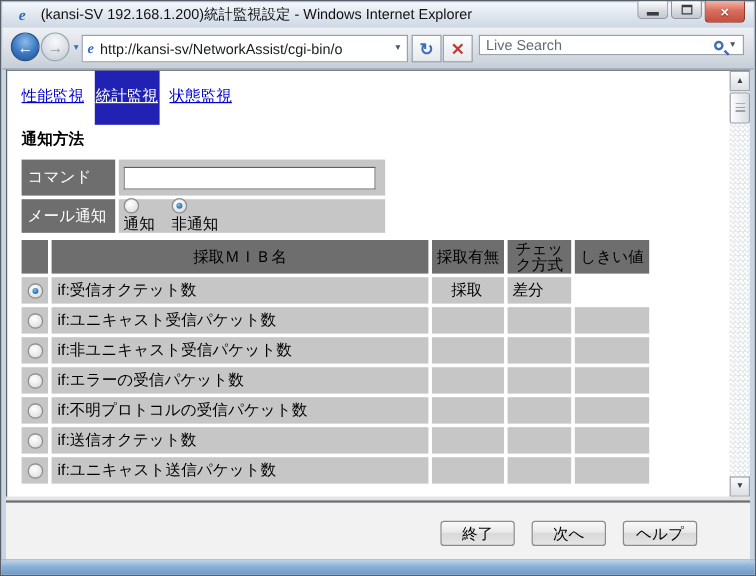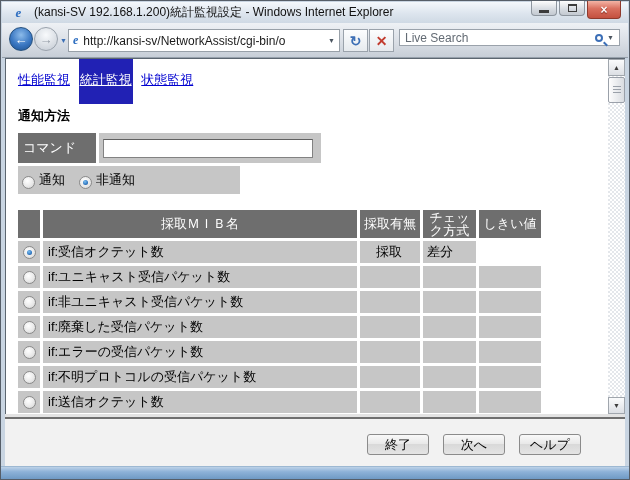--- a/index.html
+++ b/index.html
@@ -43,38 +43,38 @@
   
   .content-frame { position:absolute; top:57px; left:4px; right:4px; height:356px; background:#fff; border-top:1px solid #5c6670; border-left:1px solid #5c6670; overflow:hidden; }
   .page { position:absolute; left:0; top:0; right:17px; bottom:0; overflow:hidden; padding:12px 0 0 12px; font-size:13px; color:#000; }
 
   .nav-links { margin-bottom:18px; white-space:nowrap; }
   .nav-link { color:#0000d0; text-decoration:underline; margin-right:5px; cursor:pointer; }
   .nav-link.selected { background:#2121b4; color:#fff; text-decoration:underline; padding:17px 1px; }
 
   .section-heading { font-weight:bold; margin-bottom:8px; }
 
-  .form-table { margin-bottom:16px; }
+  .form-table { margin-bottom:6px; }
   .form-row { display:flex; margin-bottom:3px; }
   .form-label { width:78px; background:#6e6e6e; color:#fff; display:flex; align-items:center; padding-left:5px; margin-right:3px; }
   .form-value { width:222px; background:#c6c6c6; display:flex; align-items:center; padding-left:4px; }
   .row-command .form-label, .row-command .form-value { height:30px; }
   .row-mail .form-label, .row-mail .form-value { height:28px; }
   .command-input { width:210px; height:19px; border:1px solid #828282; border-top-color:#5f5f5f; background:#fff; font-size:12px; padding:0 3px; outline:none; }
 
   .radio { width:13px; height:13px; border-radius:50%; border:1px solid #8a8a8a; background:radial-gradient(circle at 40% 35%,#ffffff 0%,#e9e9e9 55%,#cfcfcf 100%); display:inline-flex; align-items:center; justify-content:center; flex:none; }
   .radio.checked::after { content:""; width:5px; height:5px; border-radius:50%; background:radial-gradient(circle at 40% 35%,#7cc0f2 0%,#2f76c0 60%,#184f8c 100%); }
-  .radio-opt { display:flex; align-items:flex-end; margin-right:14px; }
+  .radio-opt { display:flex; align-items:flex-start; margin-right:14px;flex-direction:column; }
   .radio-opt .radio { margin-right:4px; }
 
   
   .dtable { }
   .trow { display:flex; margin-bottom:3px; }
   .cell { background:#c6c6c6; margin-right:3px; display:flex; align-items:center; }
-  .hrow .cell { background:#6e6e6e; color:#ffffff; justify-content:center; text-align:center; }
+  .hrow .cell { background:#6e6e6e; color:#000000; justify-content:center; text-align:center; }
   .hrow .cell { height:28px; }
   .trow.data .cell { height:22px; }
   .c-radio { width:22px; justify-content:center; }
   .c-mib { width:314px; padding-left:5px; }
   .hrow .c-mib { padding-left:0; }
   .c-collect { width:60px; padding-left:16px; }
   .hrow .c-collect { padding-left:0; }
   .c-check { width:53px; padding-left:4px; }
   .hrow .c-check { padding-left:0; line-height:13px; word-break:break-all; }
   .c-thresh { width:62px; justify-content:flex-end; padding-right:5px; }
@@ -145,20 +145,21 @@
       <div class="section-heading">通知方法</div>
 
       <div class="form-table">
         <div class="form-row row-command">
           <div class="form-label">コマンド</div>
           <div class="form-value">
             <input class="command-input" type="text" value="" style="">
           </div>
         </div>
         <div class="form-row row-mail">
+          <div class="form-label">メール通知</div>
           <div class="form-value">
             <span class="radio-opt">
               <span class="radio"></span>
               <span>通知</span>
             </span>
             <span class="radio-opt">
               <span class="radio checked"></span>
               <span>非通知</span>
             </span>
           </div>
@@ -196,29 +197,20 @@
         <div class="trow data">
           <div class="cell c-radio">
               <span class="radio"></span>
             </div>
           <div class="cell c-mib">if:非ユニキャスト受信パケット数</div>
           <div class="cell c-collect"></div>
           <div class="cell c-check"></div>
           <div class="cell c-thresh"></div>
         </div>
 
-        <div class="trow data">
-          <div class="cell c-radio">
-              <span class="radio"></span>
-            </div>
-          <div class="cell c-mib">if:廃棄した受信パケット数</div>
-          <div class="cell c-collect"></div>
-          <div class="cell c-check"></div>
-          <div class="cell c-thresh"></div>
-        </div>
 
         <div class="trow data">
           <div class="cell c-radio">
               <span class="radio"></span>
             </div>
           <div class="cell c-mib">if:エラーの受信パケット数</div>
           <div class="cell c-collect"></div>
           <div class="cell c-check"></div>
           <div class="cell c-thresh"></div>
         </div>

